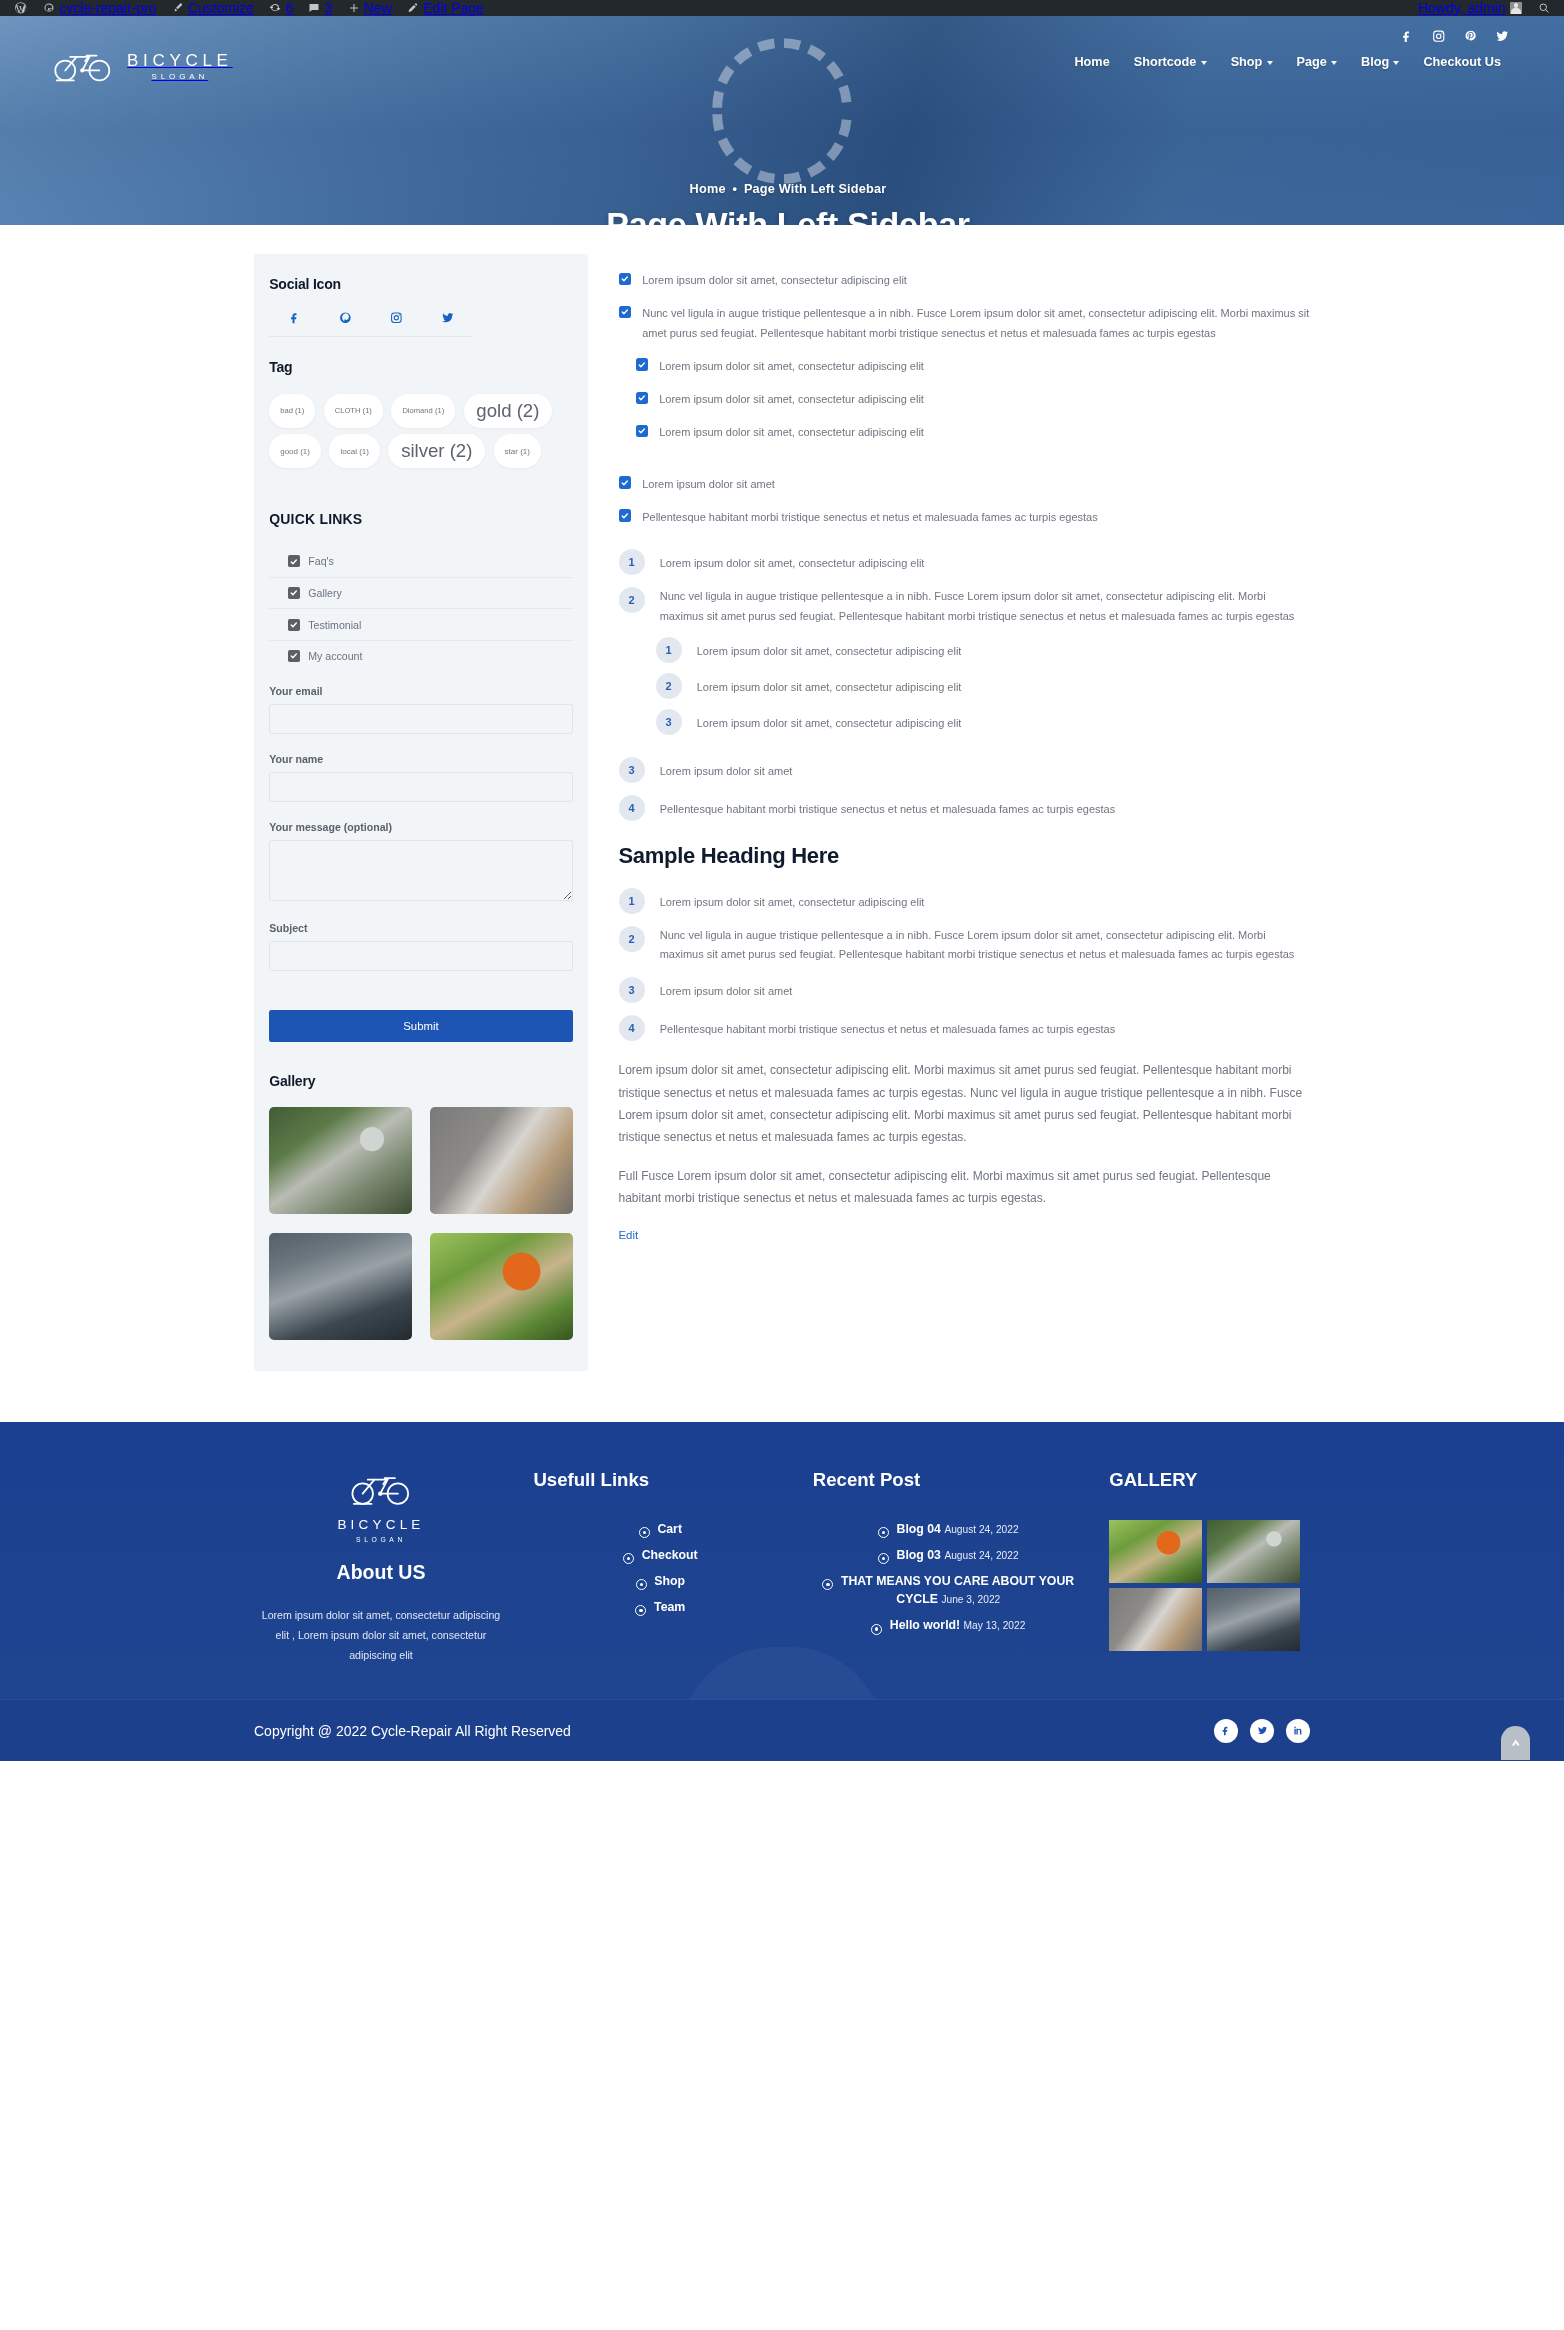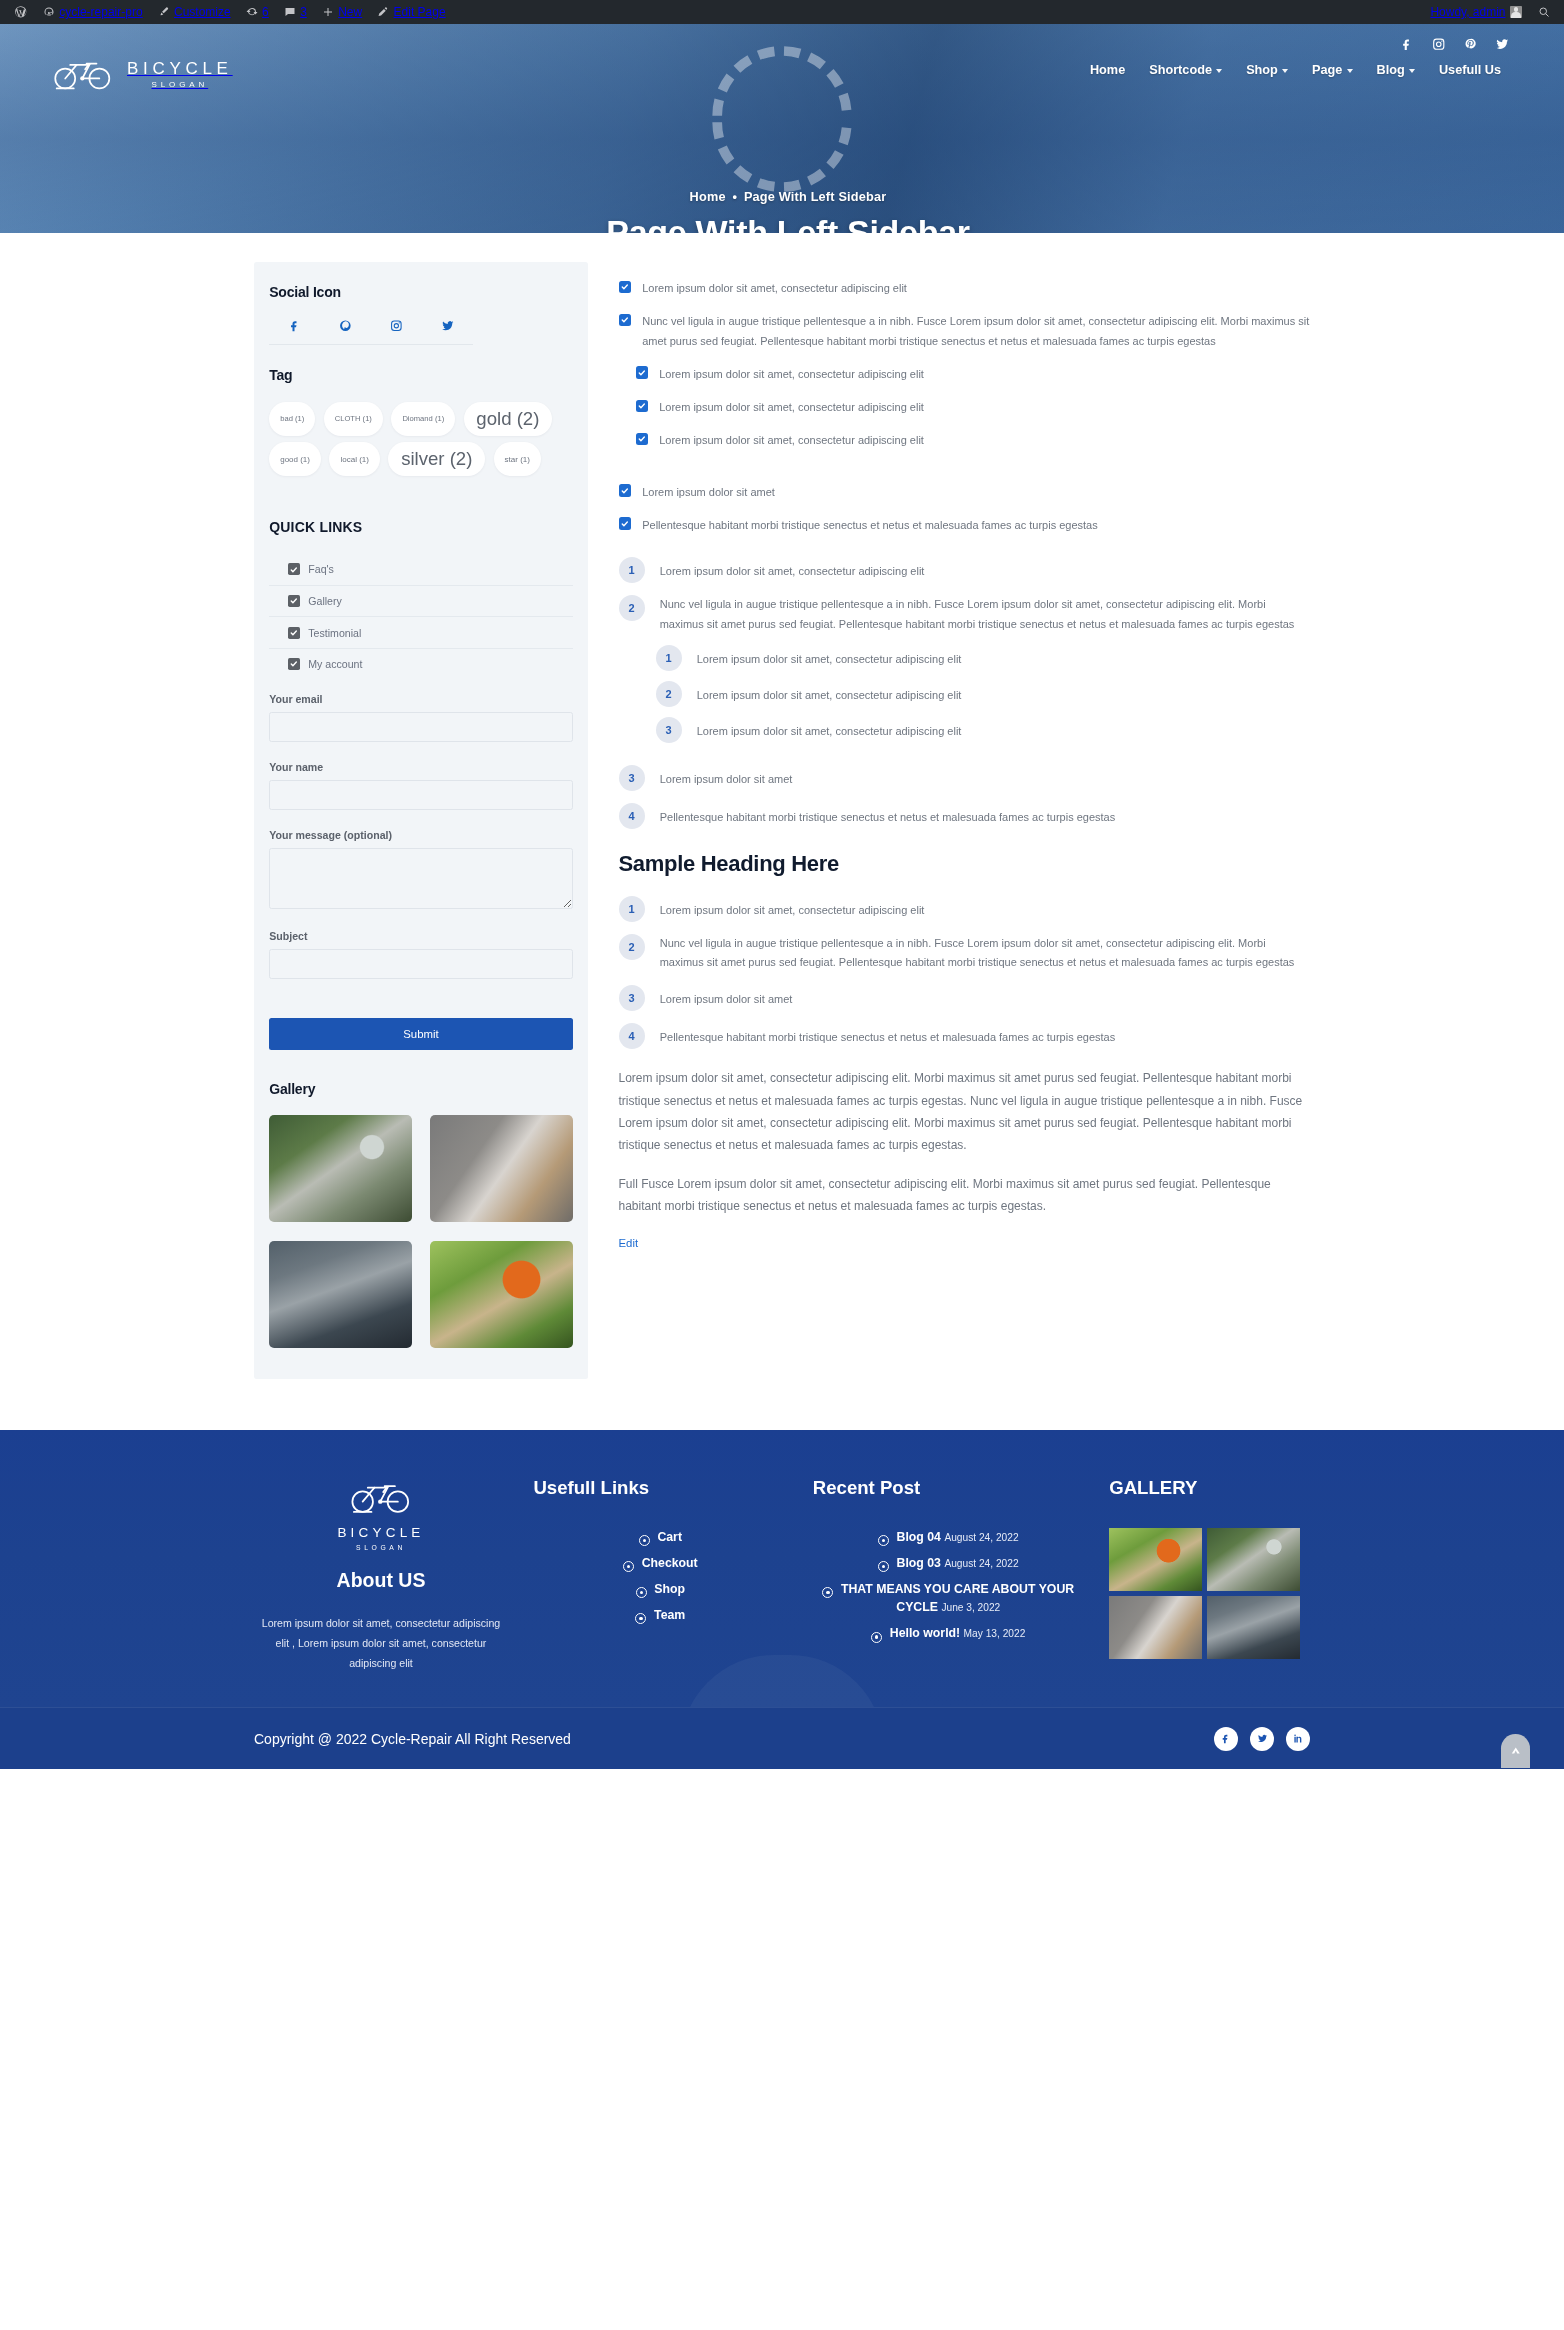--- a/index.html
+++ b/index.html
@@ -6,26 +6,26 @@
   body {
     width: 1564px;
     font-family: "Liberation Sans", sans-serif;
     background: #ffffff;
     color: #333;
     -webkit-font-smoothing: antialiased;
   }
 
   
   .adminbar {
-    height: 24px;
+    height: 16px;
     background: #23282d;
     color: #c3c4c7;
     display: flex;
     align-items: center;
-    font-size: 12px;
+    font-size: 14px;
     padding: 0 6.8px;
   }
   .ab-item {
     display: flex;
     align-items: center;
     gap: 4.2px;
     padding: 0 7.6px;
     height: 24px;
     white-space: nowrap;
   }
@@ -441,21 +441,21 @@
           </a>
         <a href="#">
             <span>Page</span>
             <i class="caret"></i>
           </a>
         <a href="#">
             <span>Blog</span>
             <i class="caret"></i>
           </a>
         <a href="#">
-            <span>Usefull Us</span>
+            <span>Checkout Us</span>
           </a>
       </nav>
     </div>
   </div>
 
   <div class="hero-center">
     <div class="crumb">
       <a href="#" style="color:#fff;text-decoration:none">Home</a><span class="dot">•</span><span>Page With Left Sidebar</span>
     </div>
     <h1 class="hero-title">Page With Left Sidebar</h1>

